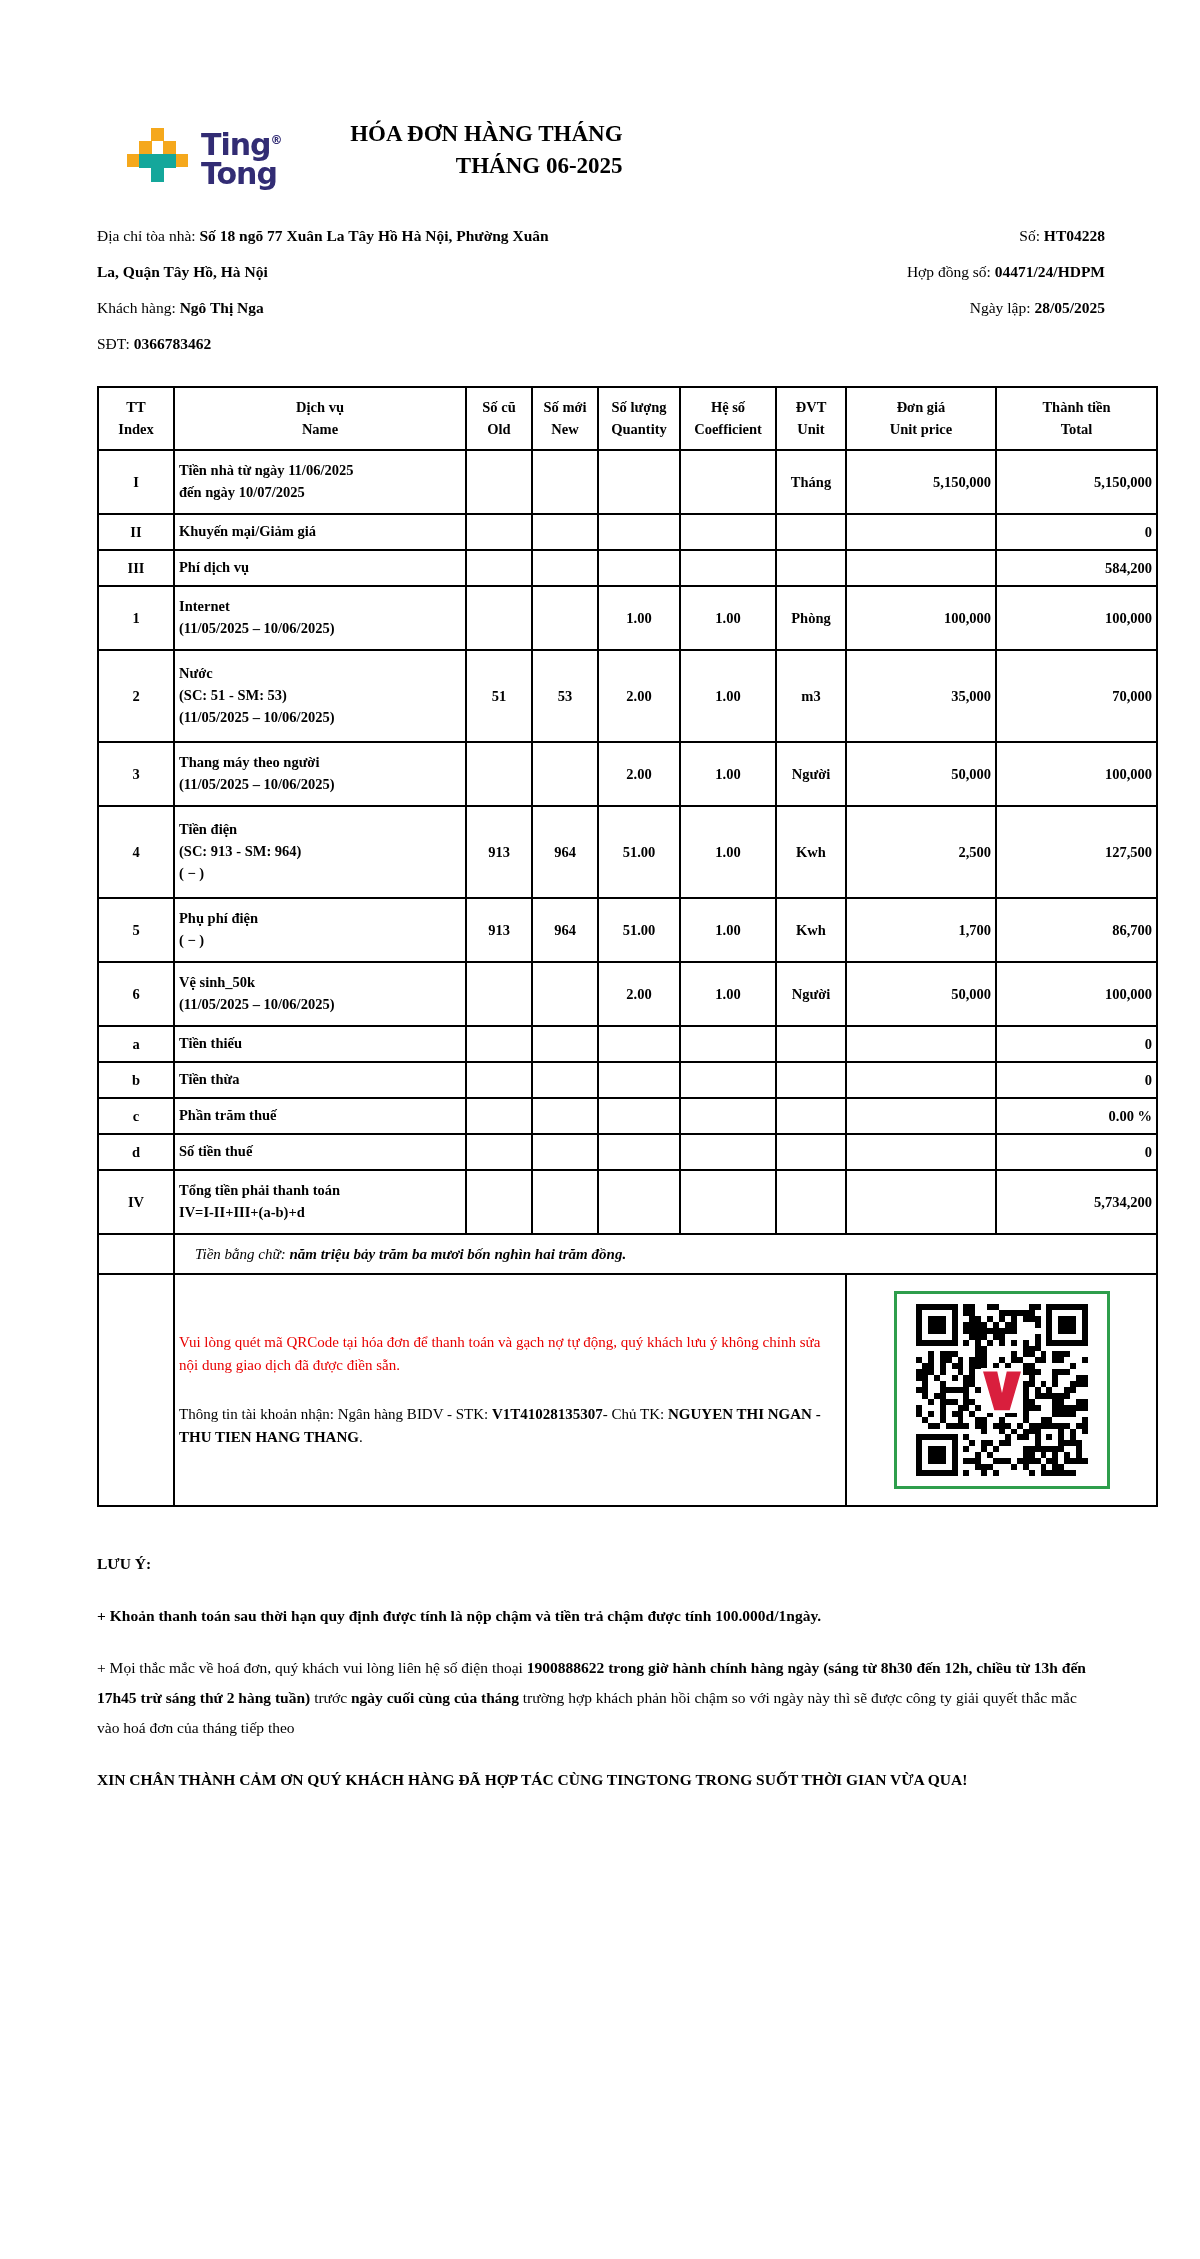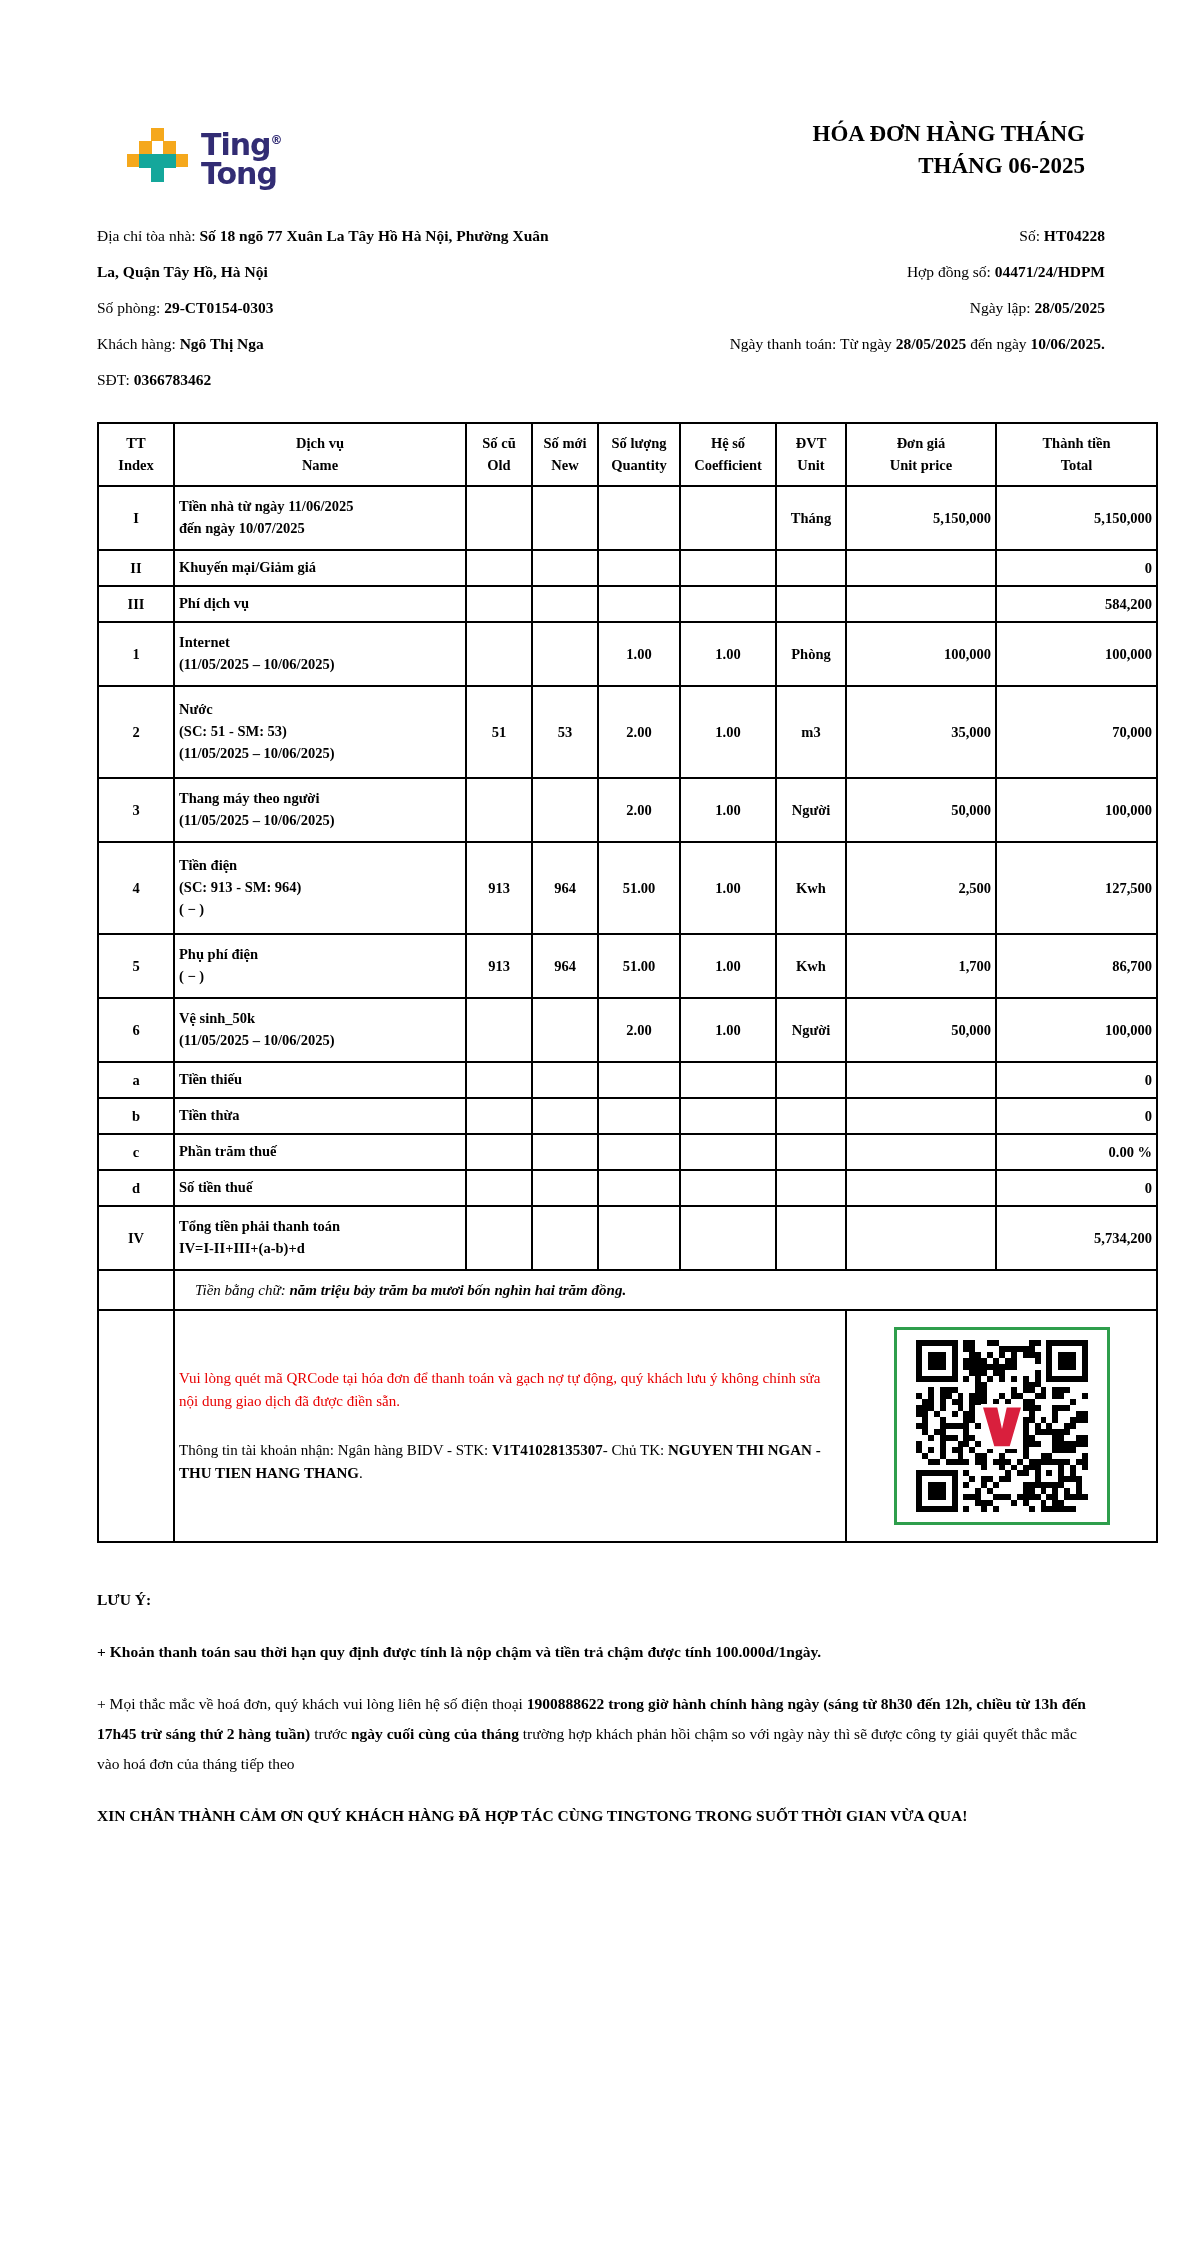--- a/index.html
+++ b/index.html
@@ -17,21 +17,20 @@
     height:2259px;
     margin:0 auto;
     background:#ffffff;
     font-family:"Liberation Serif","DejaVu Serif",serif;
     color:#000;
     overflow:hidden;
   }
   
   .header-row{
     display:flex;
-    justify-content:space-between;
     align-items:flex-start;
     margin:116px 115px 0 97px;
   }
   .logo{display:flex;align-items:flex-start;margin-left:30px;}
   .logo-icon{position:relative;width:62px;height:64px;margin-top:12px;}
   .logo-icon .sq{position:absolute;width:13px;height:13px;}
   .sq.y{background:var(--logo-yellow);}
   .sq.t{background:var(--logo-teal);}
   .logo-text{
     margin-left:12px;
@@ -133,29 +132,27 @@
         <span>Ting</span><span class="reg">®</span><br>
         <span>Tong</span>
       </div>
     </div>
     <div class="doc-title">HÓA ĐƠN HÀNG THÁNG THÁNG 06-2025</div>
   </div>
 
   <div class="info-row">
     <div class="info-col info-left" id="info-left">
         <p><span>Địa chỉ tòa nhà: </span><span class="b">Số 18 ngõ 77 Xuân La Tây Hồ Hà Nội, Phường Xuân La, Quận Tây Hồ, Hà Nội</span></p>
-        <p><span>Số phòng: </span><span class="b">29-CT0154-0303</span></p>
         <p><span>Khách hàng: </span><span class="b">Ngô Thị Nga</span></p>
         <p><span>SĐT: </span><span class="b">0366783462</span></p>
       </div>
     <div class="info-col info-right" id="info-right">
         <p><span>Số: </span><span class="b">HT04228</span></p>
         <p><span>Hợp đồng số: </span><span class="b">04471/24/HDPM</span></p>
         <p><span>Ngày lập: </span><span class="b">28/05/2025</span></p>
-        <p><span>Ngày thanh toán: Từ ngày </span><span class="b">28/05/2025</span><span> đến ngày </span><span class="b">10/06/2025.</span></p>
       </div>
   </div>
 
   <table class="invoice">
     <colgroup>
       <col class="col-tt">
         <col class="col-name">
         <col class="col-old">
         <col class="col-new">
       <col class="col-qty">

